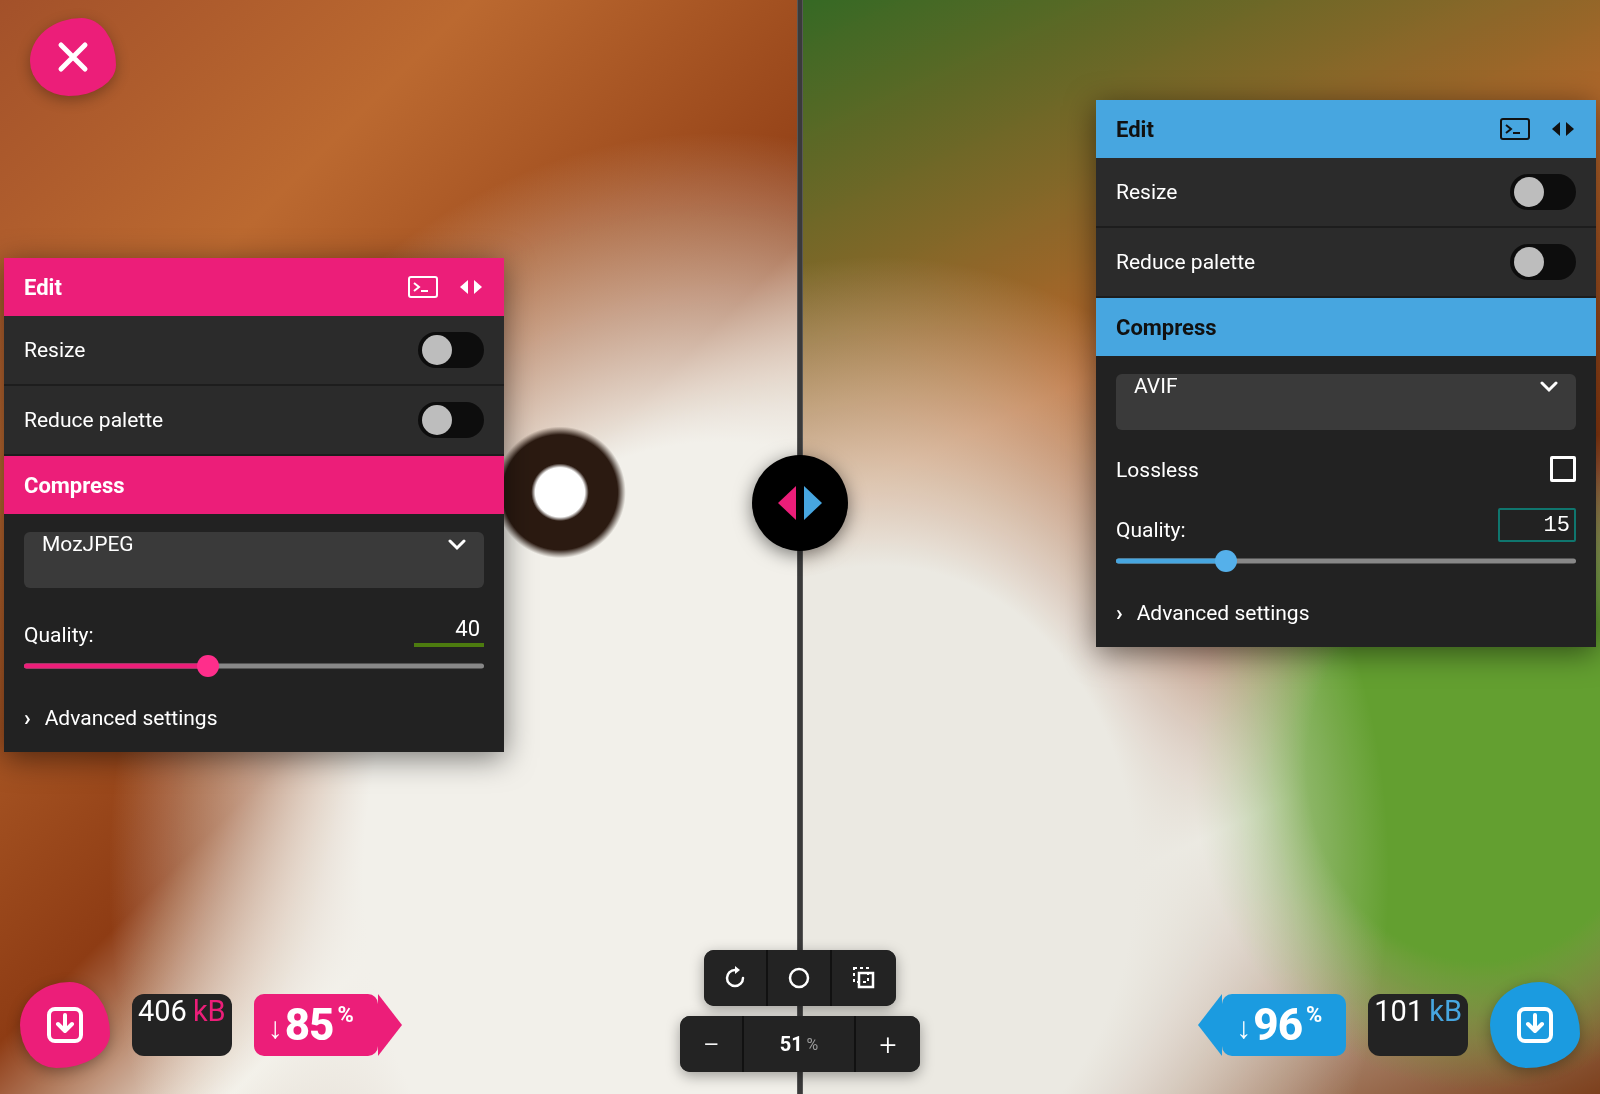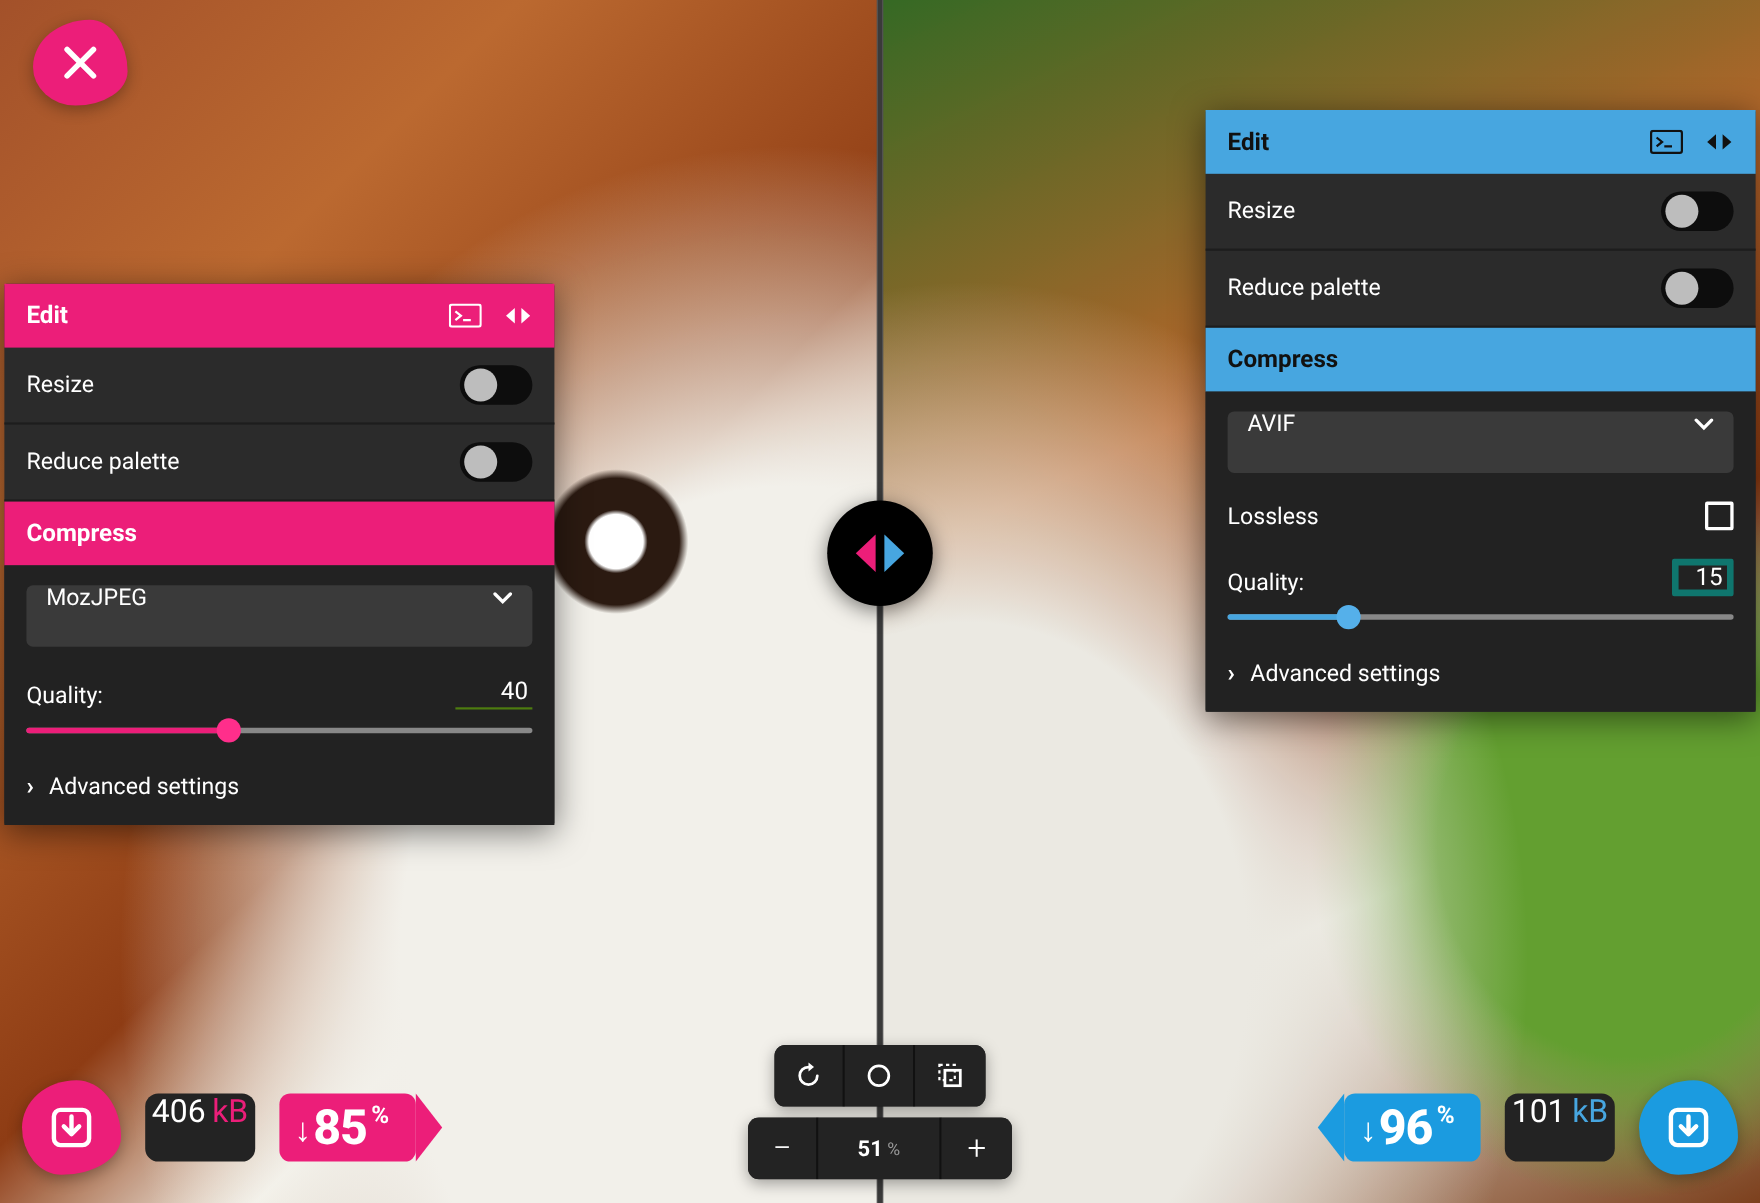--- a/index.html
+++ b/index.html
@@ -118,24 +118,24 @@
   padding: 0 18px; cursor: pointer;
 }
 .select .caret { margin-left: auto; }
 
 .field-row {
   display: flex; align-items: flex-end; justify-content: space-between;
   margin-top: 26px;
 }
 .num-input {
   background: transparent; color:#fff; border:none;
-  border-bottom: 2px solid #4d7c0f; width: 70px;
+  border-bottom: 4px solid #4d7c0f; width: 70px;
   font-size: 22px; text-align: right; padding: 2px 4px;
 }
-.num-input.boxed { border: 6px solid #0f766e; border-radius: 2px; height: 34px; width: 56px; }
+.num-input.boxed { border: 2px solid #0f766e; border-radius: 2px; height: 34px; width: 78px; font-family: Liberation Mono, monospace; }
 .checkbox {
   width: 26px; height: 26px; border: 3px solid #fff; border-radius: 2px; cursor: pointer;
 }
 
 .slider { margin-top: 10px; position: relative; height: 18px; }
 .slider .track-bg, .slider .track-fg {
   position: absolute; top: 50%; transform: translateY(-50%);
   height: 5px; border-radius: 999px;
 }
 .slider .track-bg { left:0; right:0; background:#888; }

